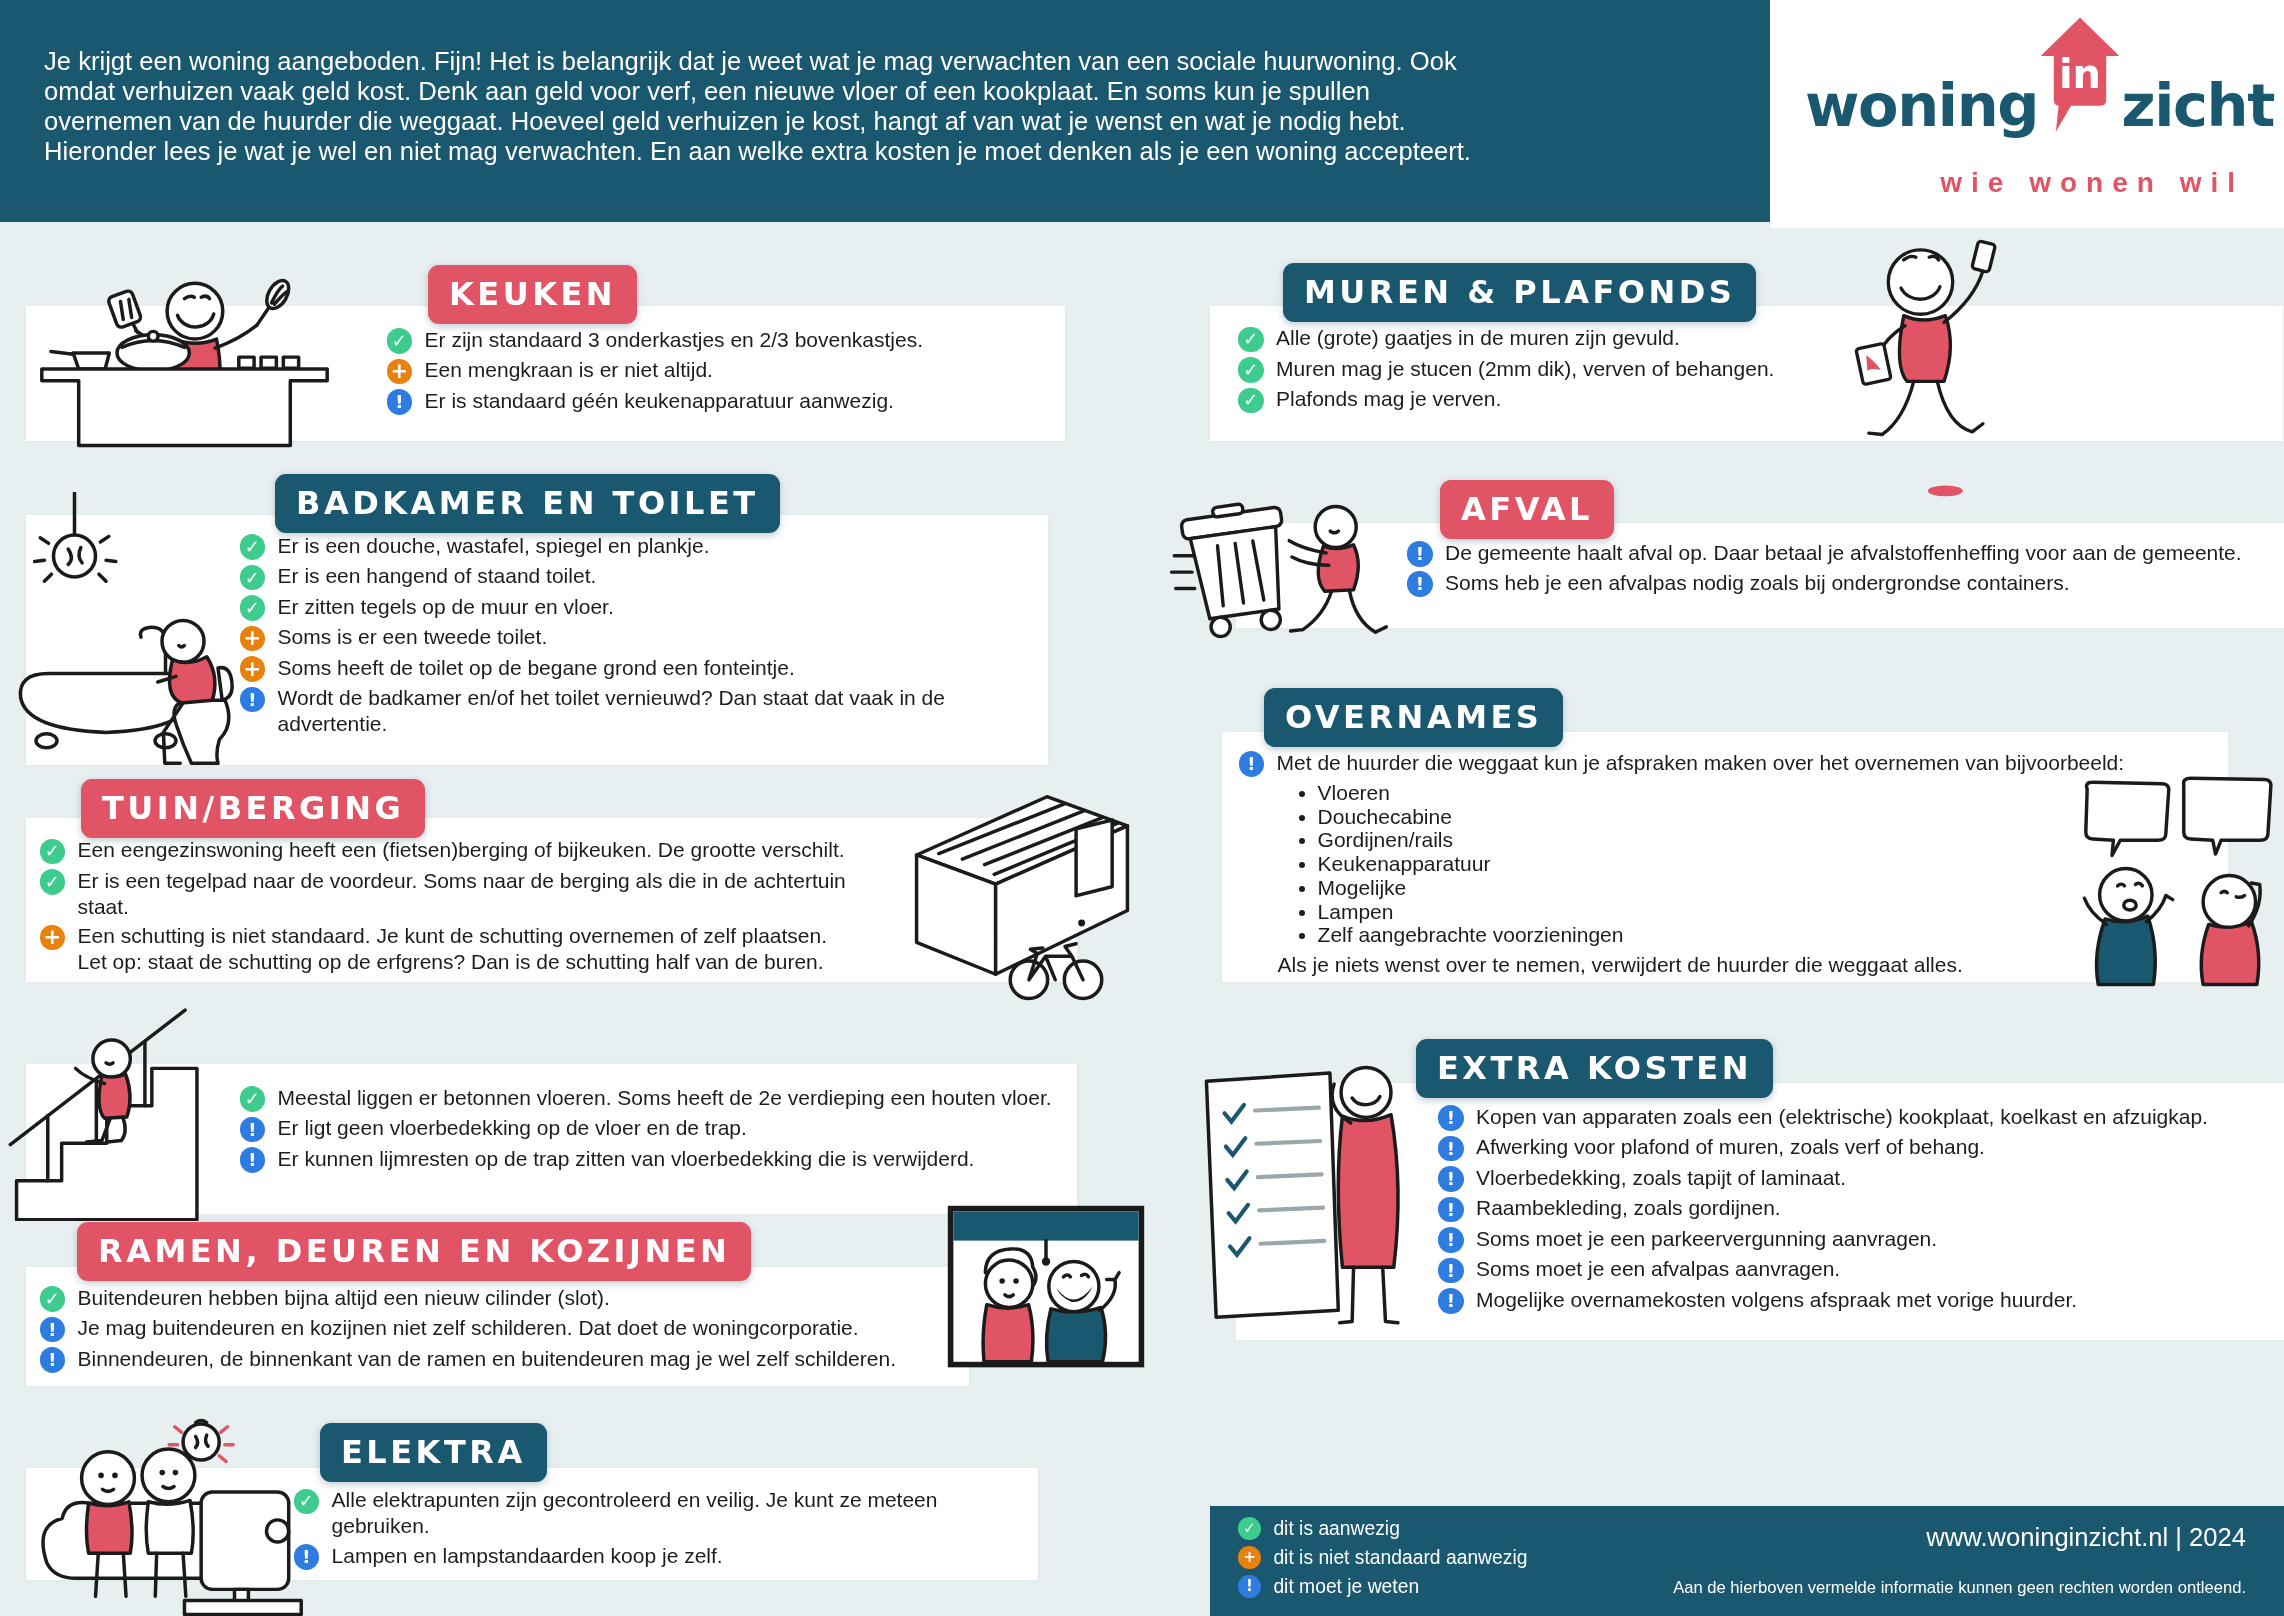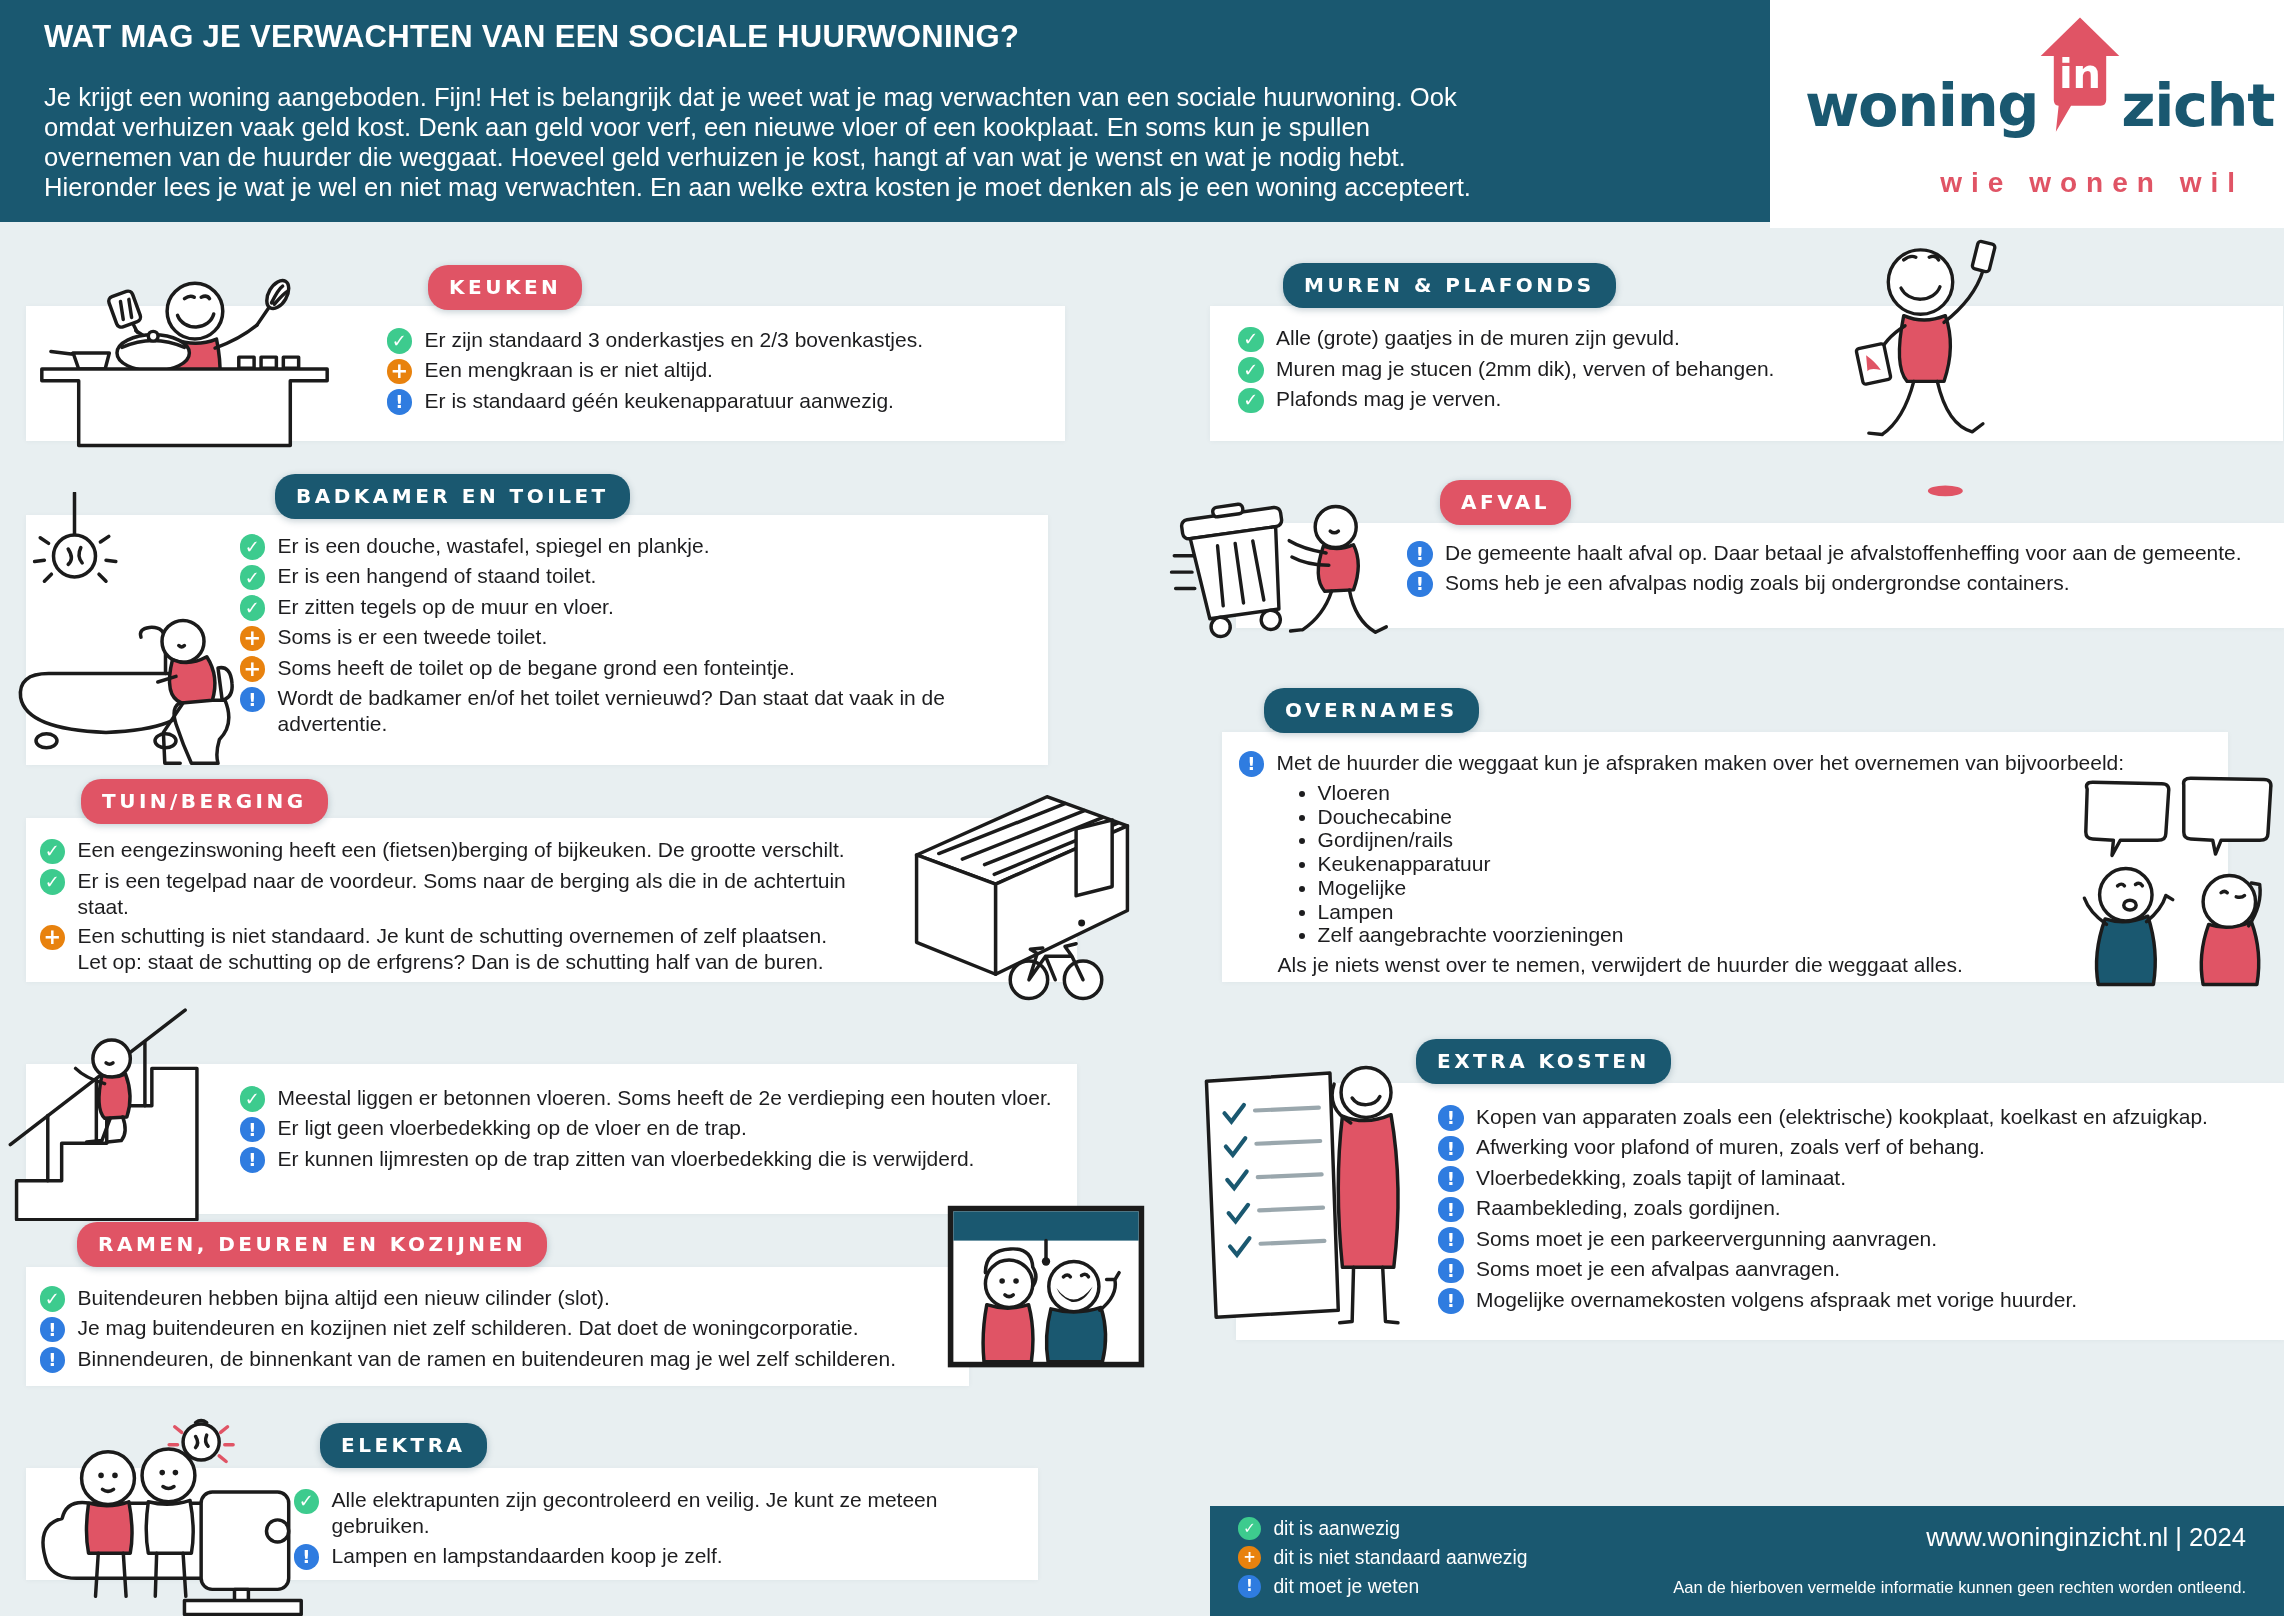--- a/index.html
+++ b/index.html
@@ -18,22 +18,22 @@
   .page-intro{color:#fff;font-size:25.6px;line-height:30px;margin:27px 0 0 0;white-space:pre-line;}
   .logo-panel{position:absolute;left:1770px;top:0;width:514px;height:228px;background:#fff;}
   .logo-row{position:absolute;left:35px;top:64px;display:flex;align-items:center;}
   .logo-word{font-family:"DejaVu Sans",sans-serif;font-weight:bold;font-size:59px;color:var(--teal);letter-spacing:-1.4px;}
   .logo-house{width:90px;height:131px;margin:-48px -4.1px 0 -2.8px;}
   .logo-tagline{position:absolute;right:40px;top:167px;color:var(--red);font-size:28px;letter-spacing:9px;font-weight:bold;}
   
   .strip{position:absolute;background:var(--paper);box-shadow:0 1.4px 5.5px rgba(20,60,80,.05);z-index:1;}
   .badge{
     position:absolute;z-index:3;display:inline-block;color:#fff;
-    font-family:"DejaVu Sans",sans-serif;font-weight:bold;font-size:20px;letter-spacing:3.5px;
-    padding:10.4px 21px;border-radius:20px;box-shadow:0 2.1px 7px rgba(20,60,80,.25);white-space:nowrap;
+    font-family:"DejaVu Sans",sans-serif;font-weight:bold;font-size:32px;letter-spacing:3.5px;
+    padding:10.4px 21px;border-radius:11px;box-shadow:0 2.1px 7px rgba(20,60,80,.25);white-space:nowrap;
   }
   .badge.red{background:var(--red);}
   .badge.teal{background:var(--teal);}
   ul.items{list-style:none;margin:0;}
   ul.items li.row{display:flex;align-items:flex-start;gap:12.4px;margin-bottom:3.5px;}
   .icon{
     flex:0 0 auto;width:25.6px;height:25.6px;border-radius:48% 52% 50% 50%;
     display:flex;align-items:center;justify-content:center;
     color:#fff;font-weight:bold;font-size:18px;line-height:1;margin-top:1.4px;
     font-family:"DejaVu Sans",sans-serif;
@@ -59,21 +59,20 @@
   svg .rd{fill:var(--red);}
   svg .tl{fill:var(--teal);}
 </style>
 </head>
 <body>
 
 <div class="canvas">
 
   <div class="band">
     <div class="band-inner">
-      <h1 class="page-title">WAT MAG JE VERWACHTEN VAN EEN SOCIALE HUURWONING?</h1>
       <p class="page-intro">Je krijgt een woning aangeboden. Fijn! Het is belangrijk dat je weet wat je mag verwachten van een sociale huurwoning. Ook
 omdat verhuizen vaak geld kost. Denk aan geld voor verf, een nieuwe vloer of een kookplaat. En soms kun je spullen
 overnemen van de huurder die weggaat. Hoeveel geld verhuizen je kost, hangt af van wat je wenst en wat je nodig hebt.
 Hieronder lees je wat je wel en niet mag verwachten. En aan welke extra kosten je moet denken als je een woning accepteert.</p>
     </div>
   </div>
 
   <div class="logo-panel">
     <div class="logo-row">
       <span class="logo-word">woning</span>

